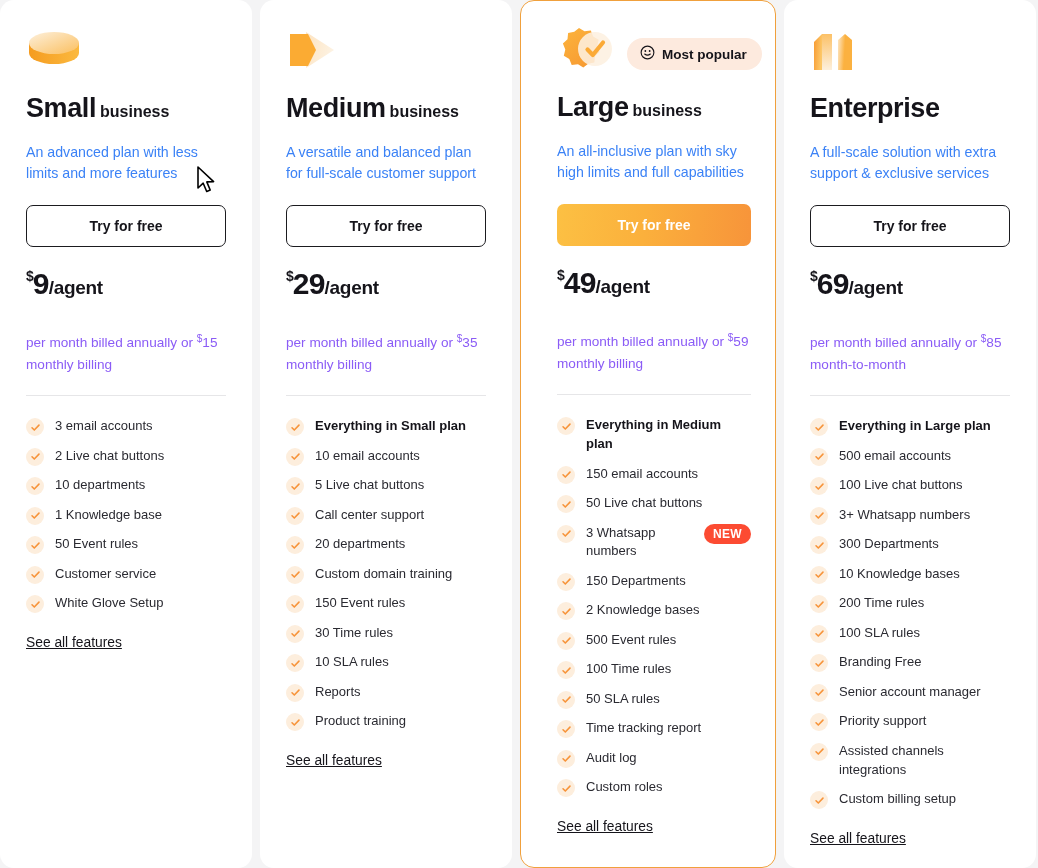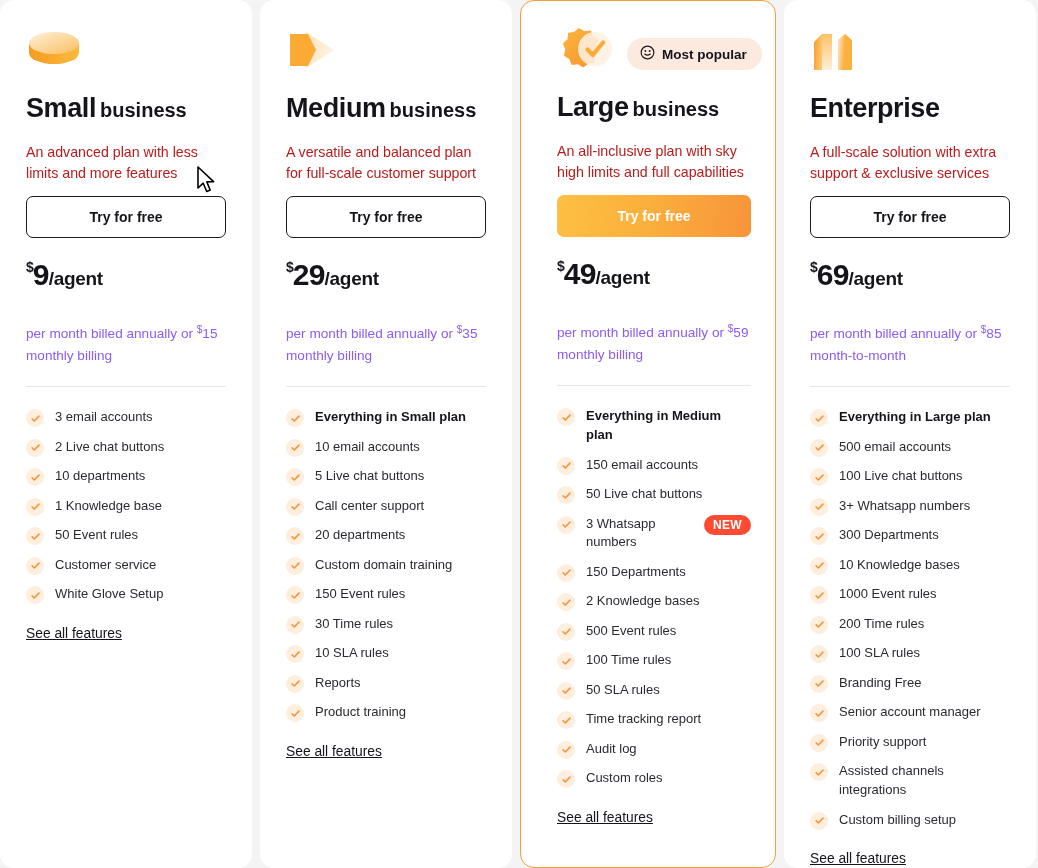--- a/index.html
+++ b/index.html
@@ -70,31 +70,31 @@
   .plan-title {
     font-size: 27px;
     font-weight: bold;
     color: #15141a;
     letter-spacing: -0.4px;
     line-height: 1.1;
     margin-bottom: 18px;
     white-space: nowrap;
   }
   .plan-title .suffix {
-    font-size: 20px;
+    font-size: 16px;
     font-weight: bold;
     letter-spacing: 0;
     margin-left: 4px;
   }
 
   .plan-desc {
     font-size: 14.2px;
     line-height: 1.52;
-    color: #b91c1c;
-    margin-bottom: 11px;
+    color: #3b82f6;
+    margin-bottom: 20px;
     min-height: 43px;
   }
 
   
   .cta-button {
     display: block;
     width: 100%;
     text-align: center;
     padding: 12px 8px;
     border: 1px solid #1b1b1f;
@@ -582,28 +582,20 @@
   </svg>
           </span>
           <span class="feature-text">10 Knowledge bases</span>
         </li>
         <li class="feature-item">
           <span class="check-icon">
             <svg width="11" height="11" viewBox="0 0 12 12">
     <path d="M2.2,6.3 L4.7,8.8 L9.8,3.4" fill="none" stroke="#f7943a" stroke-width="1.7" stroke-linecap="round" stroke-linejoin="round"></path>
   </svg>
           </span>
-          <span class="feature-text">1000 Event rules</span>
-        </li>
-        <li class="feature-item">
-          <span class="check-icon">
-            <svg width="11" height="11" viewBox="0 0 12 12">
-    <path d="M2.2,6.3 L4.7,8.8 L9.8,3.4" fill="none" stroke="#f7943a" stroke-width="1.7" stroke-linecap="round" stroke-linejoin="round"></path>
-  </svg>
-          </span>
           <span class="feature-text">200 Time rules</span>
         </li>
         <li class="feature-item">
           <span class="check-icon">
             <svg width="11" height="11" viewBox="0 0 12 12">
     <path d="M2.2,6.3 L4.7,8.8 L9.8,3.4" fill="none" stroke="#f7943a" stroke-width="1.7" stroke-linecap="round" stroke-linejoin="round"></path>
   </svg>
           </span>
           <span class="feature-text">100 SLA rules</span>
         </li>

